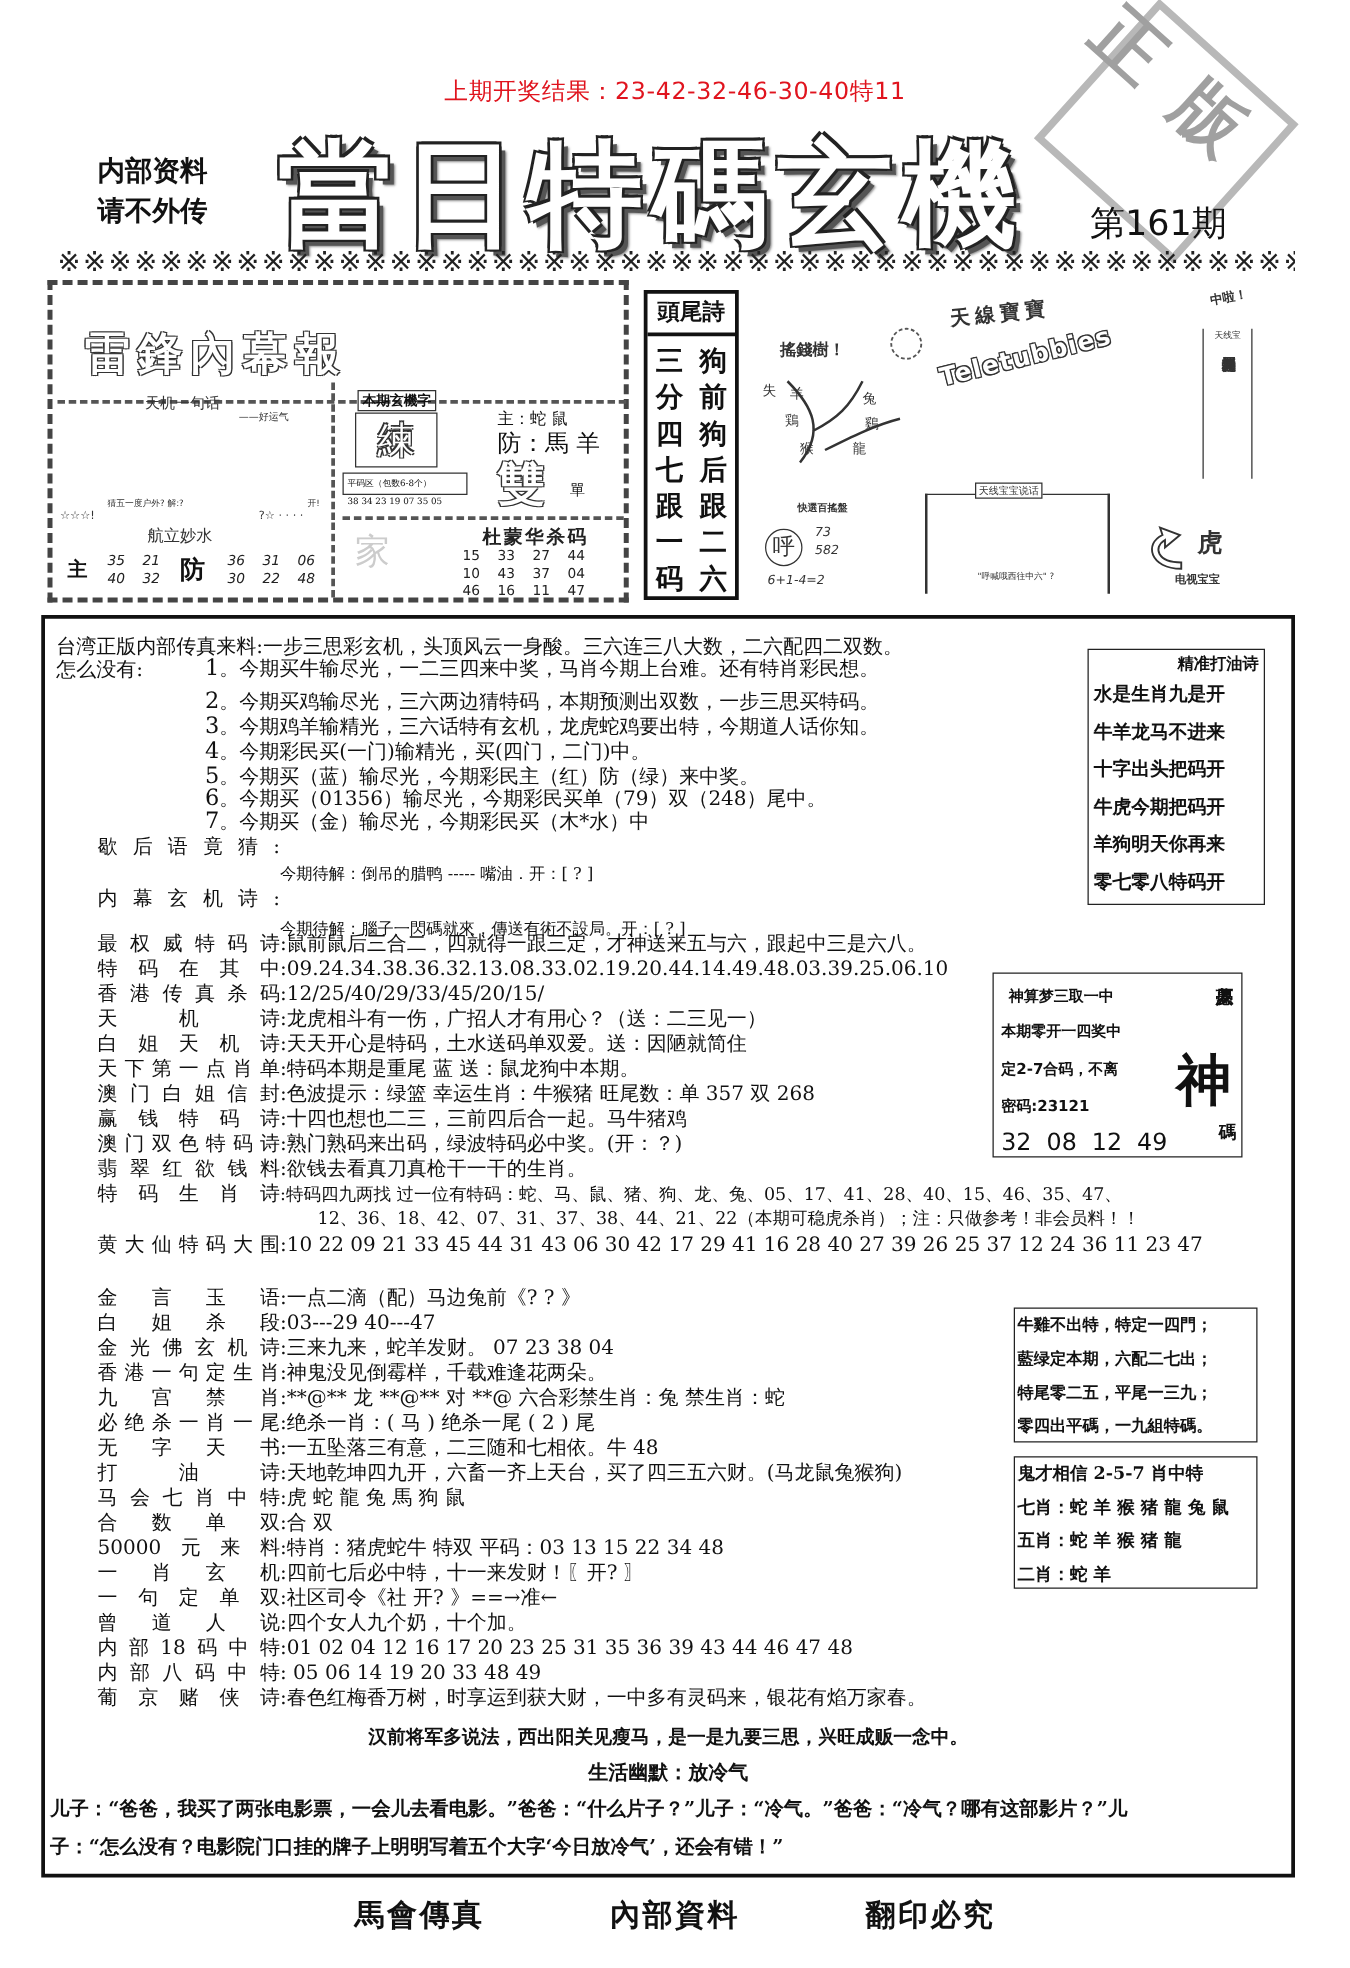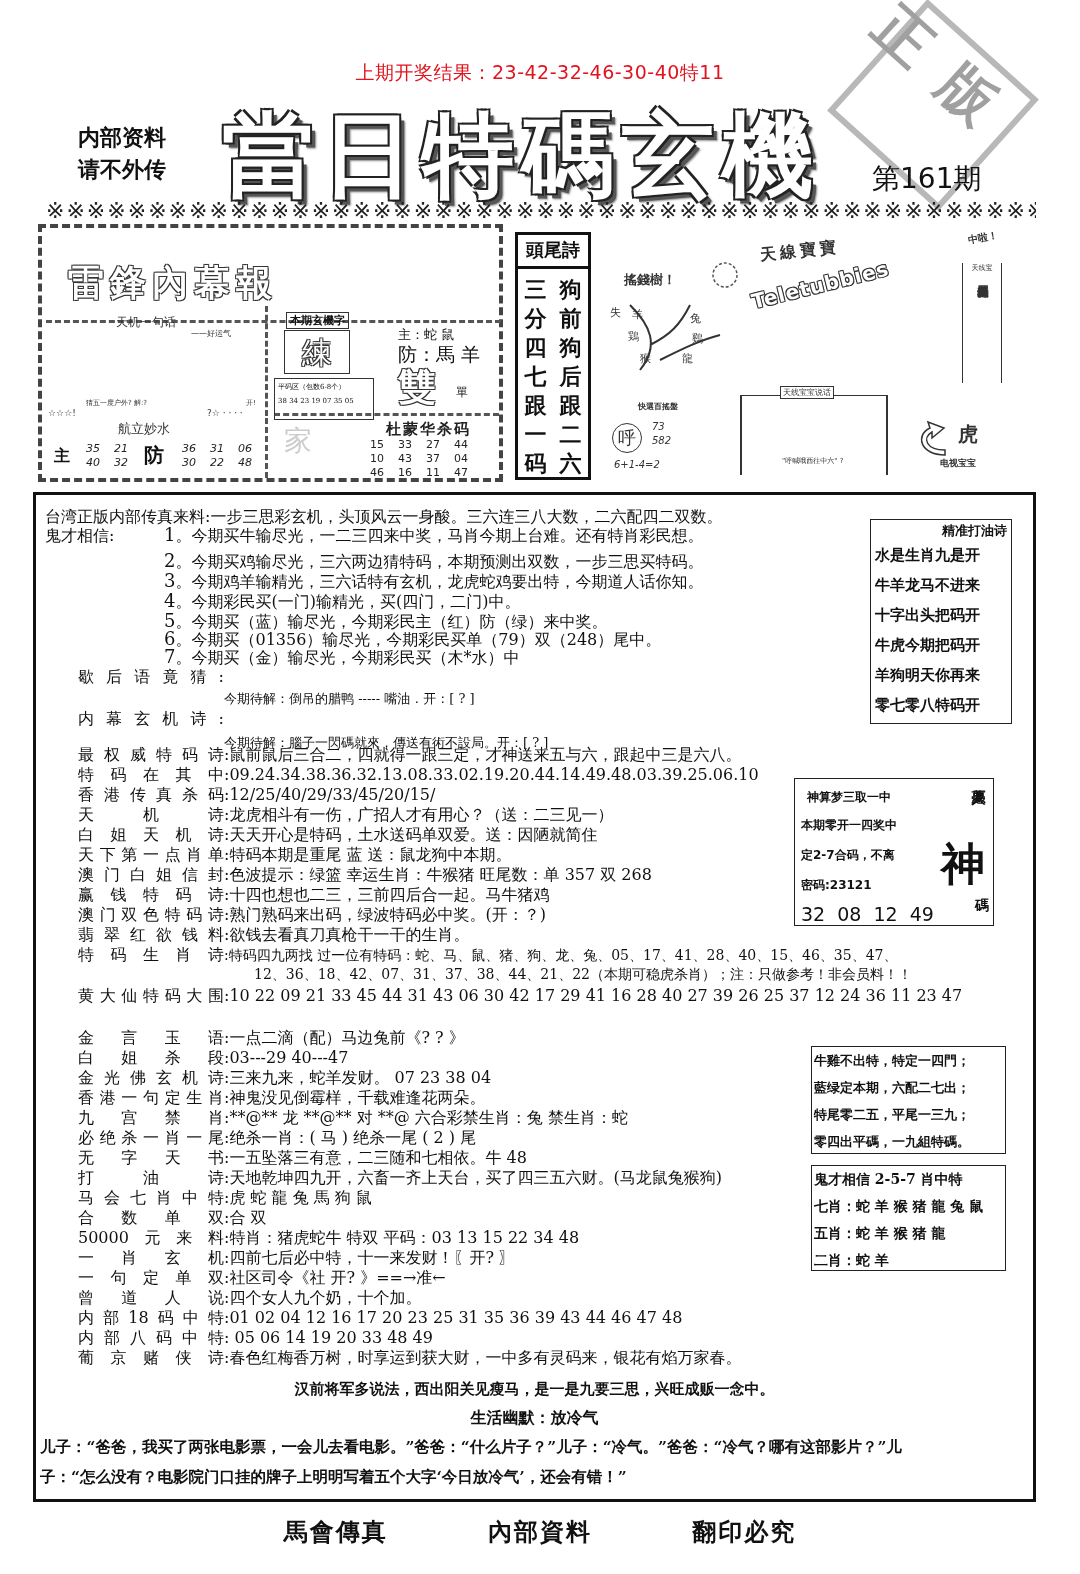--- a/index.html
+++ b/index.html
@@ -103,21 +103,21 @@
     <div style="position:absolute;left:98px;top:24px;font-size:20px;font-weight:bold;">防</div>
     <div class="num-sm" style="position:absolute;left:136px;top:24px;"><span>36</span>&nbsp;&nbsp;&nbsp;&nbsp;<span>31</span>&nbsp;&nbsp;&nbsp;&nbsp;<span>06</span></div>
     <div class="num-sm" style="position:absolute;left:136px;top:38px;"><span>30</span>&nbsp;&nbsp;&nbsp;&nbsp;<span>22</span>&nbsp;&nbsp;&nbsp;&nbsp;<span>48</span></div>
   </div>
 
   <div style="position:absolute;left:232px;top:78px;width:225px;height:110px;border-bottom:3px dashed #555;">
     <div style="position:absolute;left:12px;top:6px;font-size:11px;font-weight:bold;border:1px solid #333;padding:0 3px;">本期玄機字</div>
     <div style="position:absolute;left:10px;top:24px;width:66px;height:44px;border:1px solid #333;text-align:center;font-size:30px;line-height:44px;color:#fff;text-shadow:1px 1px 0 #333,-1px -1px 0 #333,1px -1px 0 #333,-1px 1px 0 #333;">練</div>
     <div style="position:absolute;left:124px;top:20px;font-size:13px;">主：蛇 鼠</div>
     <div style="position:absolute;left:124px;top:36px;font-size:19px;">防：馬 羊</div>
-    <div style="position:absolute;left:0;top:72px;width:100px;height:42px;border:1px solid #333;">
+    <div style="position:absolute;left:0;top:72px;width:100px;height:18px;border:1px solid #333;">
       <div style="font-size:7px;padding:3px 3px;">平码区（包数6-8个）</div>
       <div style="font-size:7px;padding:2px 3px;">38 34 23 19 07 35 05</div>
     </div>
     <div style="position:absolute;left:124px;top:56px;font-size:38px;font-weight:bold;color:#fff;text-shadow:1px 1px 0 #333,-1px -1px 0 #333,1px -1px 0 #333,-1px 1px 0 #333;">雙</div>
     <div style="position:absolute;left:182px;top:78px;font-size:12px;">單</div>
   </div>
 
   <div style="position:absolute;left:232px;top:192px;width:225px;height:58px;">
     <div style="position:absolute;left:10px;top:2px;font-size:28px;color:#ccc;">家</div>
     <div class="sk-title" style="position:absolute;left:96px;top:0;">杜蒙华杀码</div>
@@ -192,21 +192,21 @@
   <svg class="doodle" style="left:310px;top:195px;" width="40" height="40">
     <path d="M35 35 C10 35, 5 15, 20 8 L18 2 L34 8 L22 18 L22 12 C12 18, 16 30, 35 30 Z" fill="none" stroke="#333" stroke-width="1.5"></path>
   </svg>
   <div class="doodle" style="left:358px;top:196px;font-size:20px;font-weight:bold;">虎</div>
   <div class="doodle" style="left:340px;top:232px;font-size:9px;font-weight:bold;">电视宝宝</div>
 </div>
 
 <div class="abs main-box"></div>
 
 <div class="abs" style="left:45px;top:507px;font-size:16px;white-space:nowrap;">台湾正版内部传真来料:一步三思彩玄机，头顶风云一身酸。三六连三八大数，二六配四二双数。</div>
-<div class="abs" style="left:45px;top:526px;font-size:16px;">鬼才相信:</div>
+<div class="abs" style="left:45px;top:526px;font-size:16px;">怎么没有:</div>
 
 <div class="lst" style="top:526px;"><span class="n">1</span><span>。今期买牛输尽光，一二三四来中奖，马肖今期上台难。还有特肖彩民想。</span></div>
 <div class="lst" style="top:552px;"><span class="n">2</span><span>。今期买鸡输尽光，三六两边猜特码，本期预测出双数，一步三思买特码。</span></div>
 <div class="lst" style="top:572px;"><span class="n">3</span><span>。今期鸡羊输精光，三六话特有玄机，龙虎蛇鸡要出特，今期道人话你知。</span></div>
 <div class="lst" style="top:592px;"><span class="n">4</span><span>。今期彩民买(一门)输精光，买(四门，二门)中。</span></div>
 <div class="lst" style="top:612px;"><span class="n">5</span><span>。今期买（蓝）输尽光，今期彩民主（红）防（绿）来中奖。</span></div>
 <div class="lst" style="top:630px;"><span class="n">6</span><span>。今期买（01356）输尽光，今期彩民买单（79）双（248）尾中。</span></div>
 <div class="lst" style="top:648px;"><span class="n">7</span><span>。今期买（金）输尽光，今期彩民买（木*水）中</span></div>
 
 <div class="row" style="top:668px;"><span class="lab">歇后语竟猜:</span></div>

